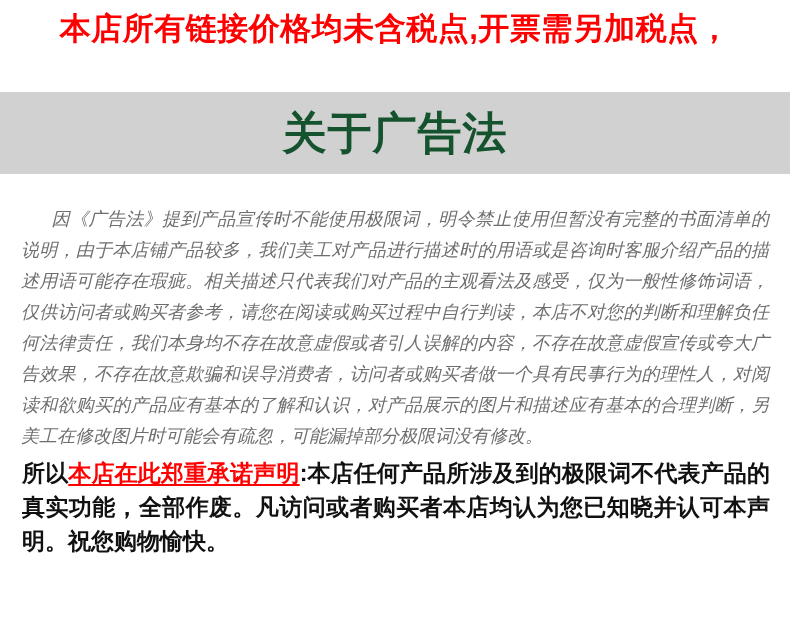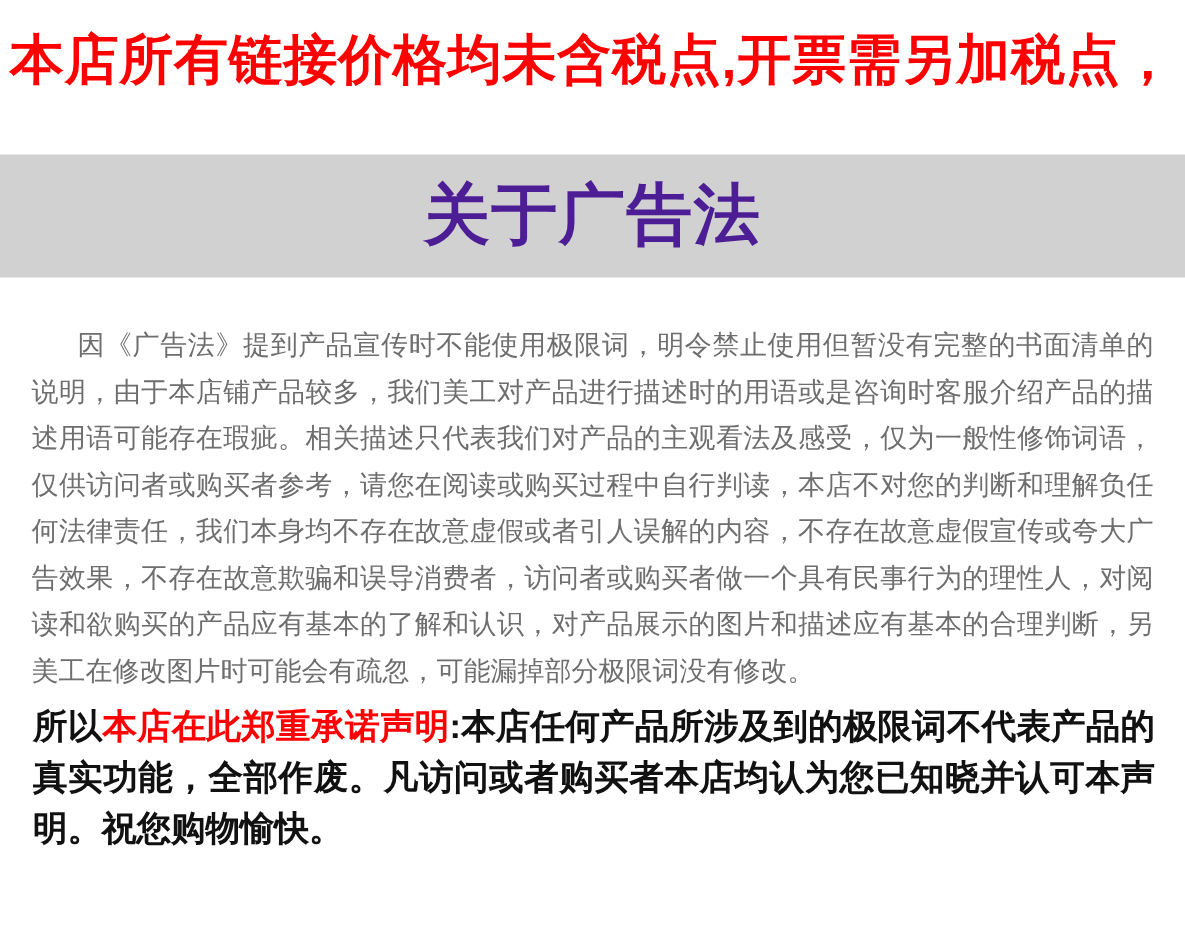--- a/index.html
+++ b/index.html
@@ -10,66 +10,66 @@
     overflow: hidden;
   }
   .page { width: 790px; height: 629px; background: #ffffff; }
 
   
   .tax-notice {
     padding-top: 4px;
     text-align: center;
     color: #fe0000;
     font-weight: bold;
-    font-size: 36px;
+    font-size: 31px;
     line-height: 50px;
     letter-spacing: 0.5px;
     white-space: nowrap;
-    margin-top: 11px;
   }
 
   
   .section-banner {
     margin-top: 38px;
     width: 790px;
     height: 82px;
     background: #d1d1d1;
     text-align: center;
     line-height: 82px;
     font-size: 44px;
     font-weight: bold;
-    color: #4c1d95;
+    color: #14532d;
     letter-spacing: 1px;
   }
 
   
   .disclaimer {
     margin-top: 30px;
     padding: 0 21px;
     color: #6e6e6e;
     font-size: 18px;
     line-height: 31px;
     text-align: justify;
     text-justify: inter-ideograph;
   }
-  .disclaimer p { text-indent: 1.7em; }
+  .disclaimer p { text-indent: 1.7em; font-style: italic; }
 
   
   .declaration {
     margin-top: 4px;
     padding: 0 20px 0 22px;
     color: #111111;
     font-size: 23px;
     font-weight: bold;
     line-height: 34px;
     text-align: justify;
     text-justify: inter-ideograph;
   }
   .declaration .highlight {
     color: #fe0000;
+    text-decoration: underline;
     text-decoration-color: #fe0000;
     text-underline-offset: 3px;
   }
 </style>
 </head>
 <body>
 
 <div class="page">
 
   <div class="tax-notice">

